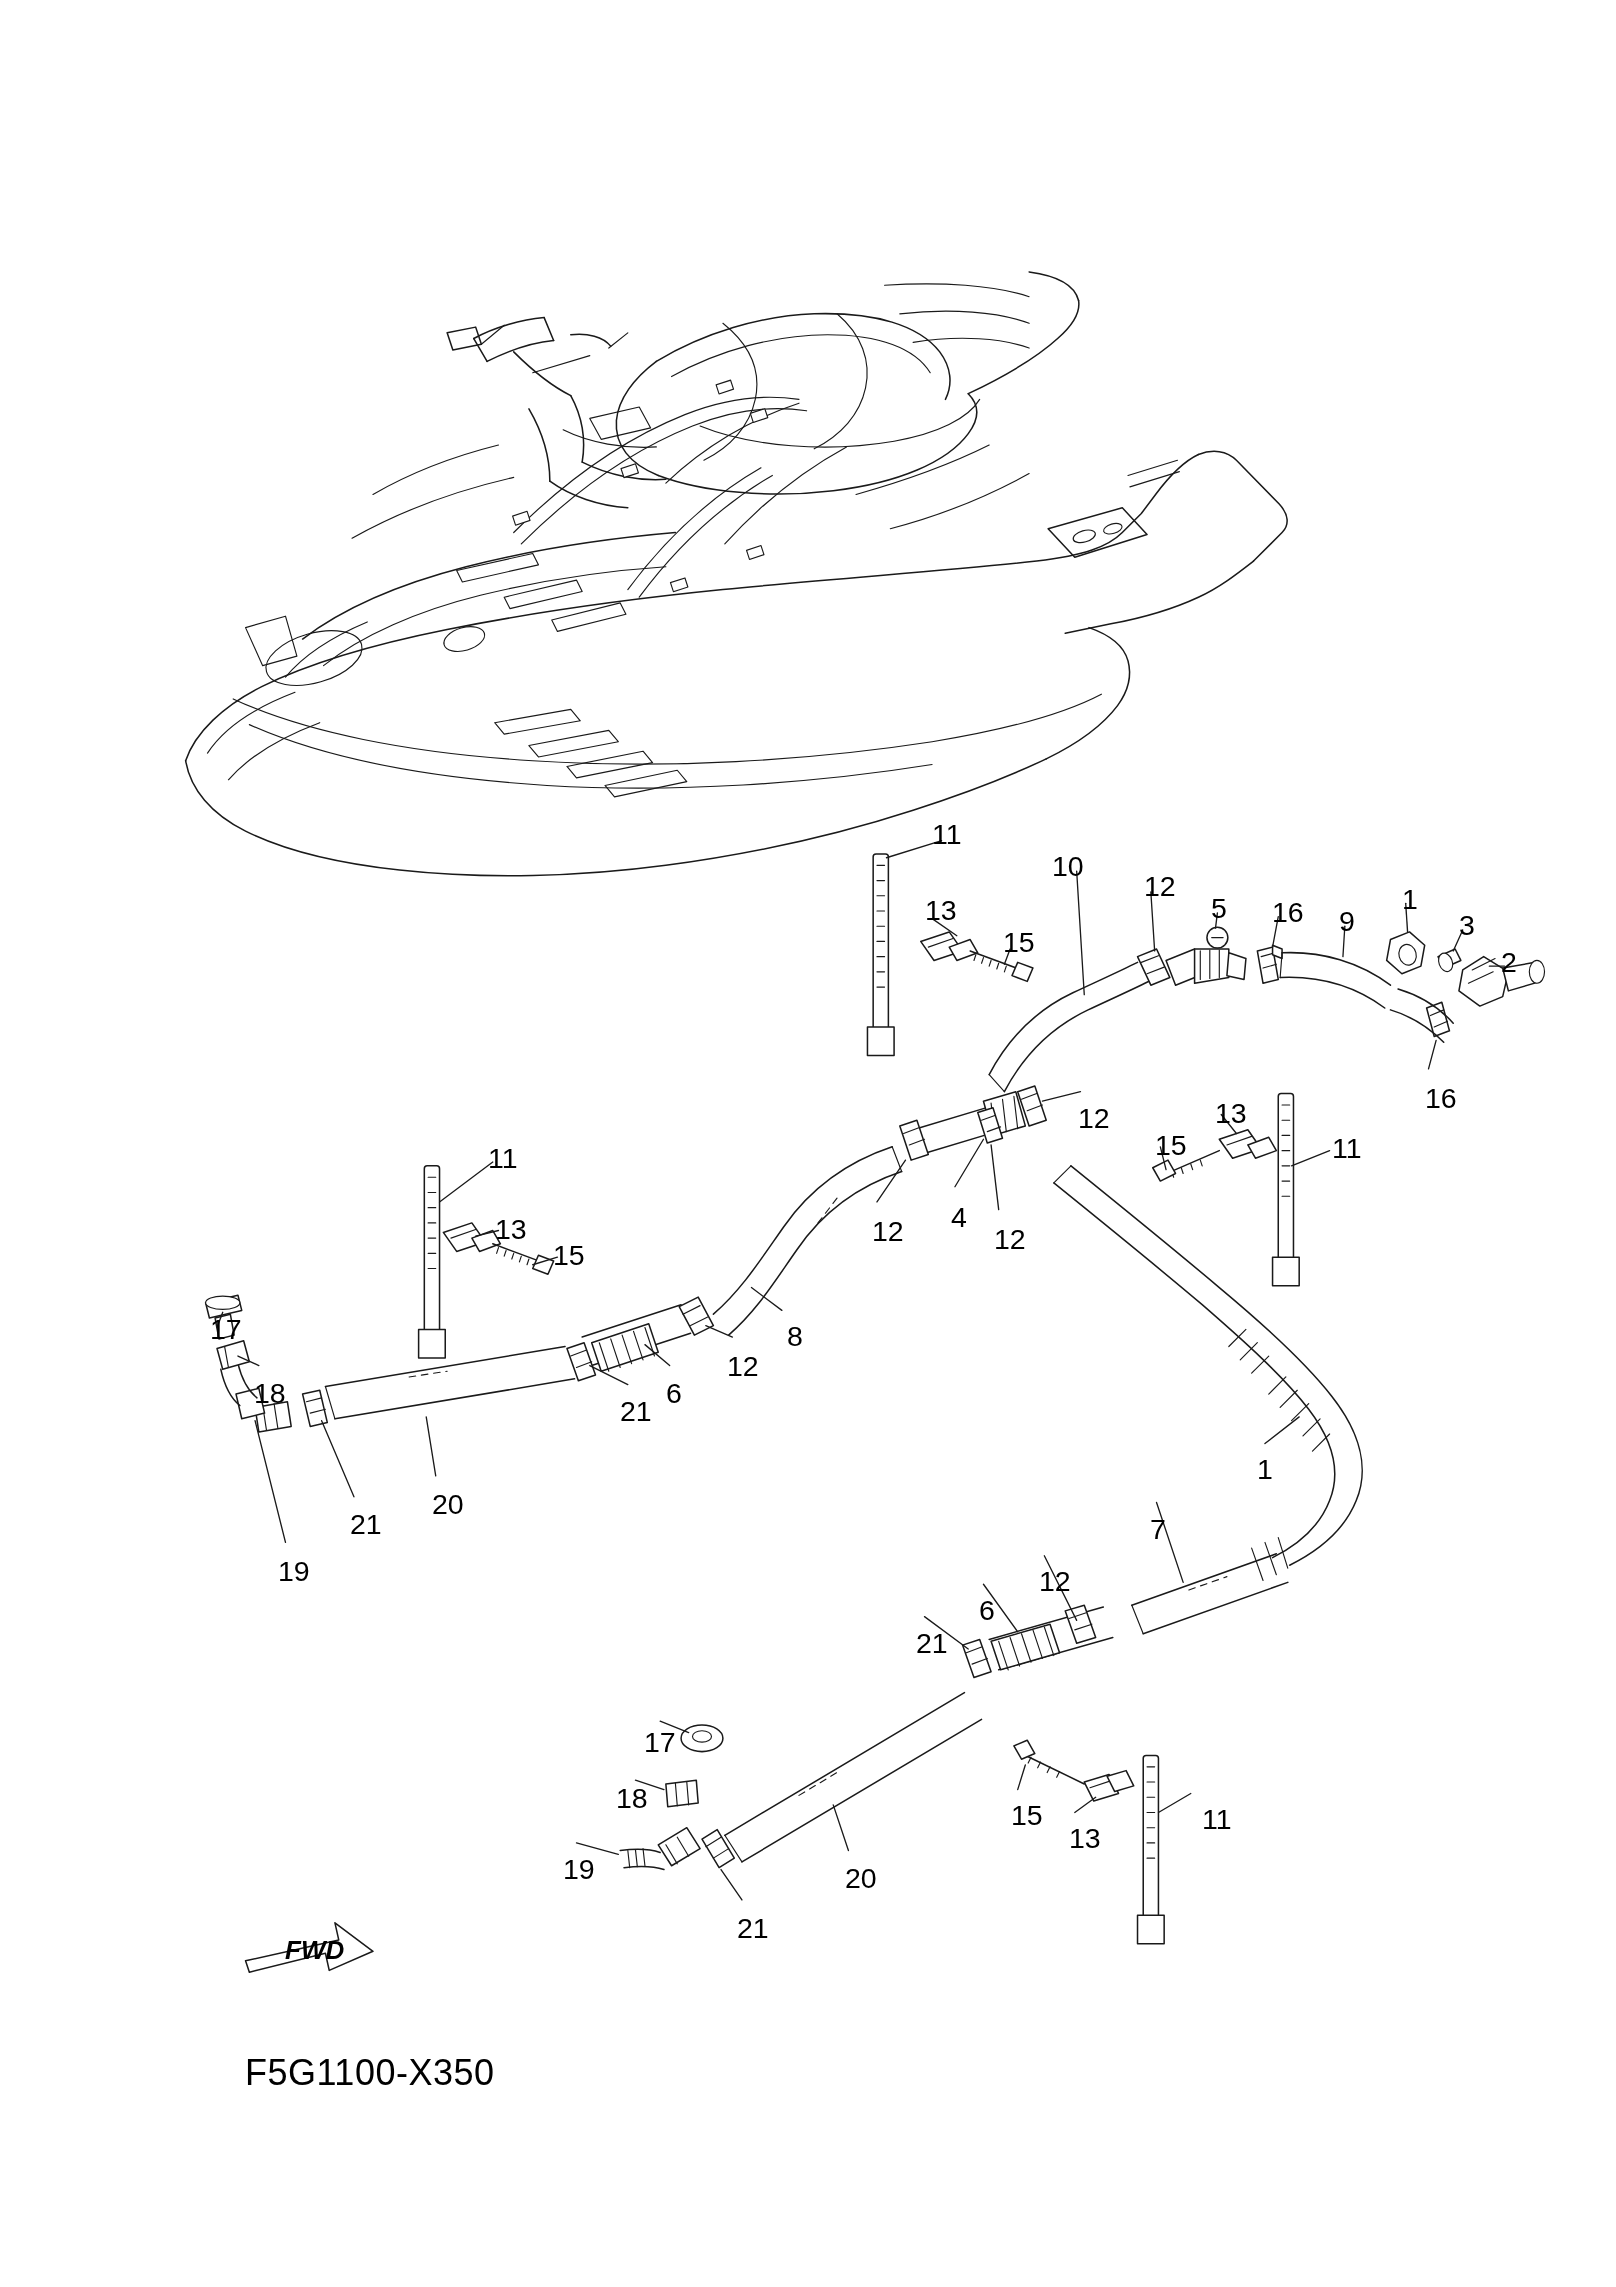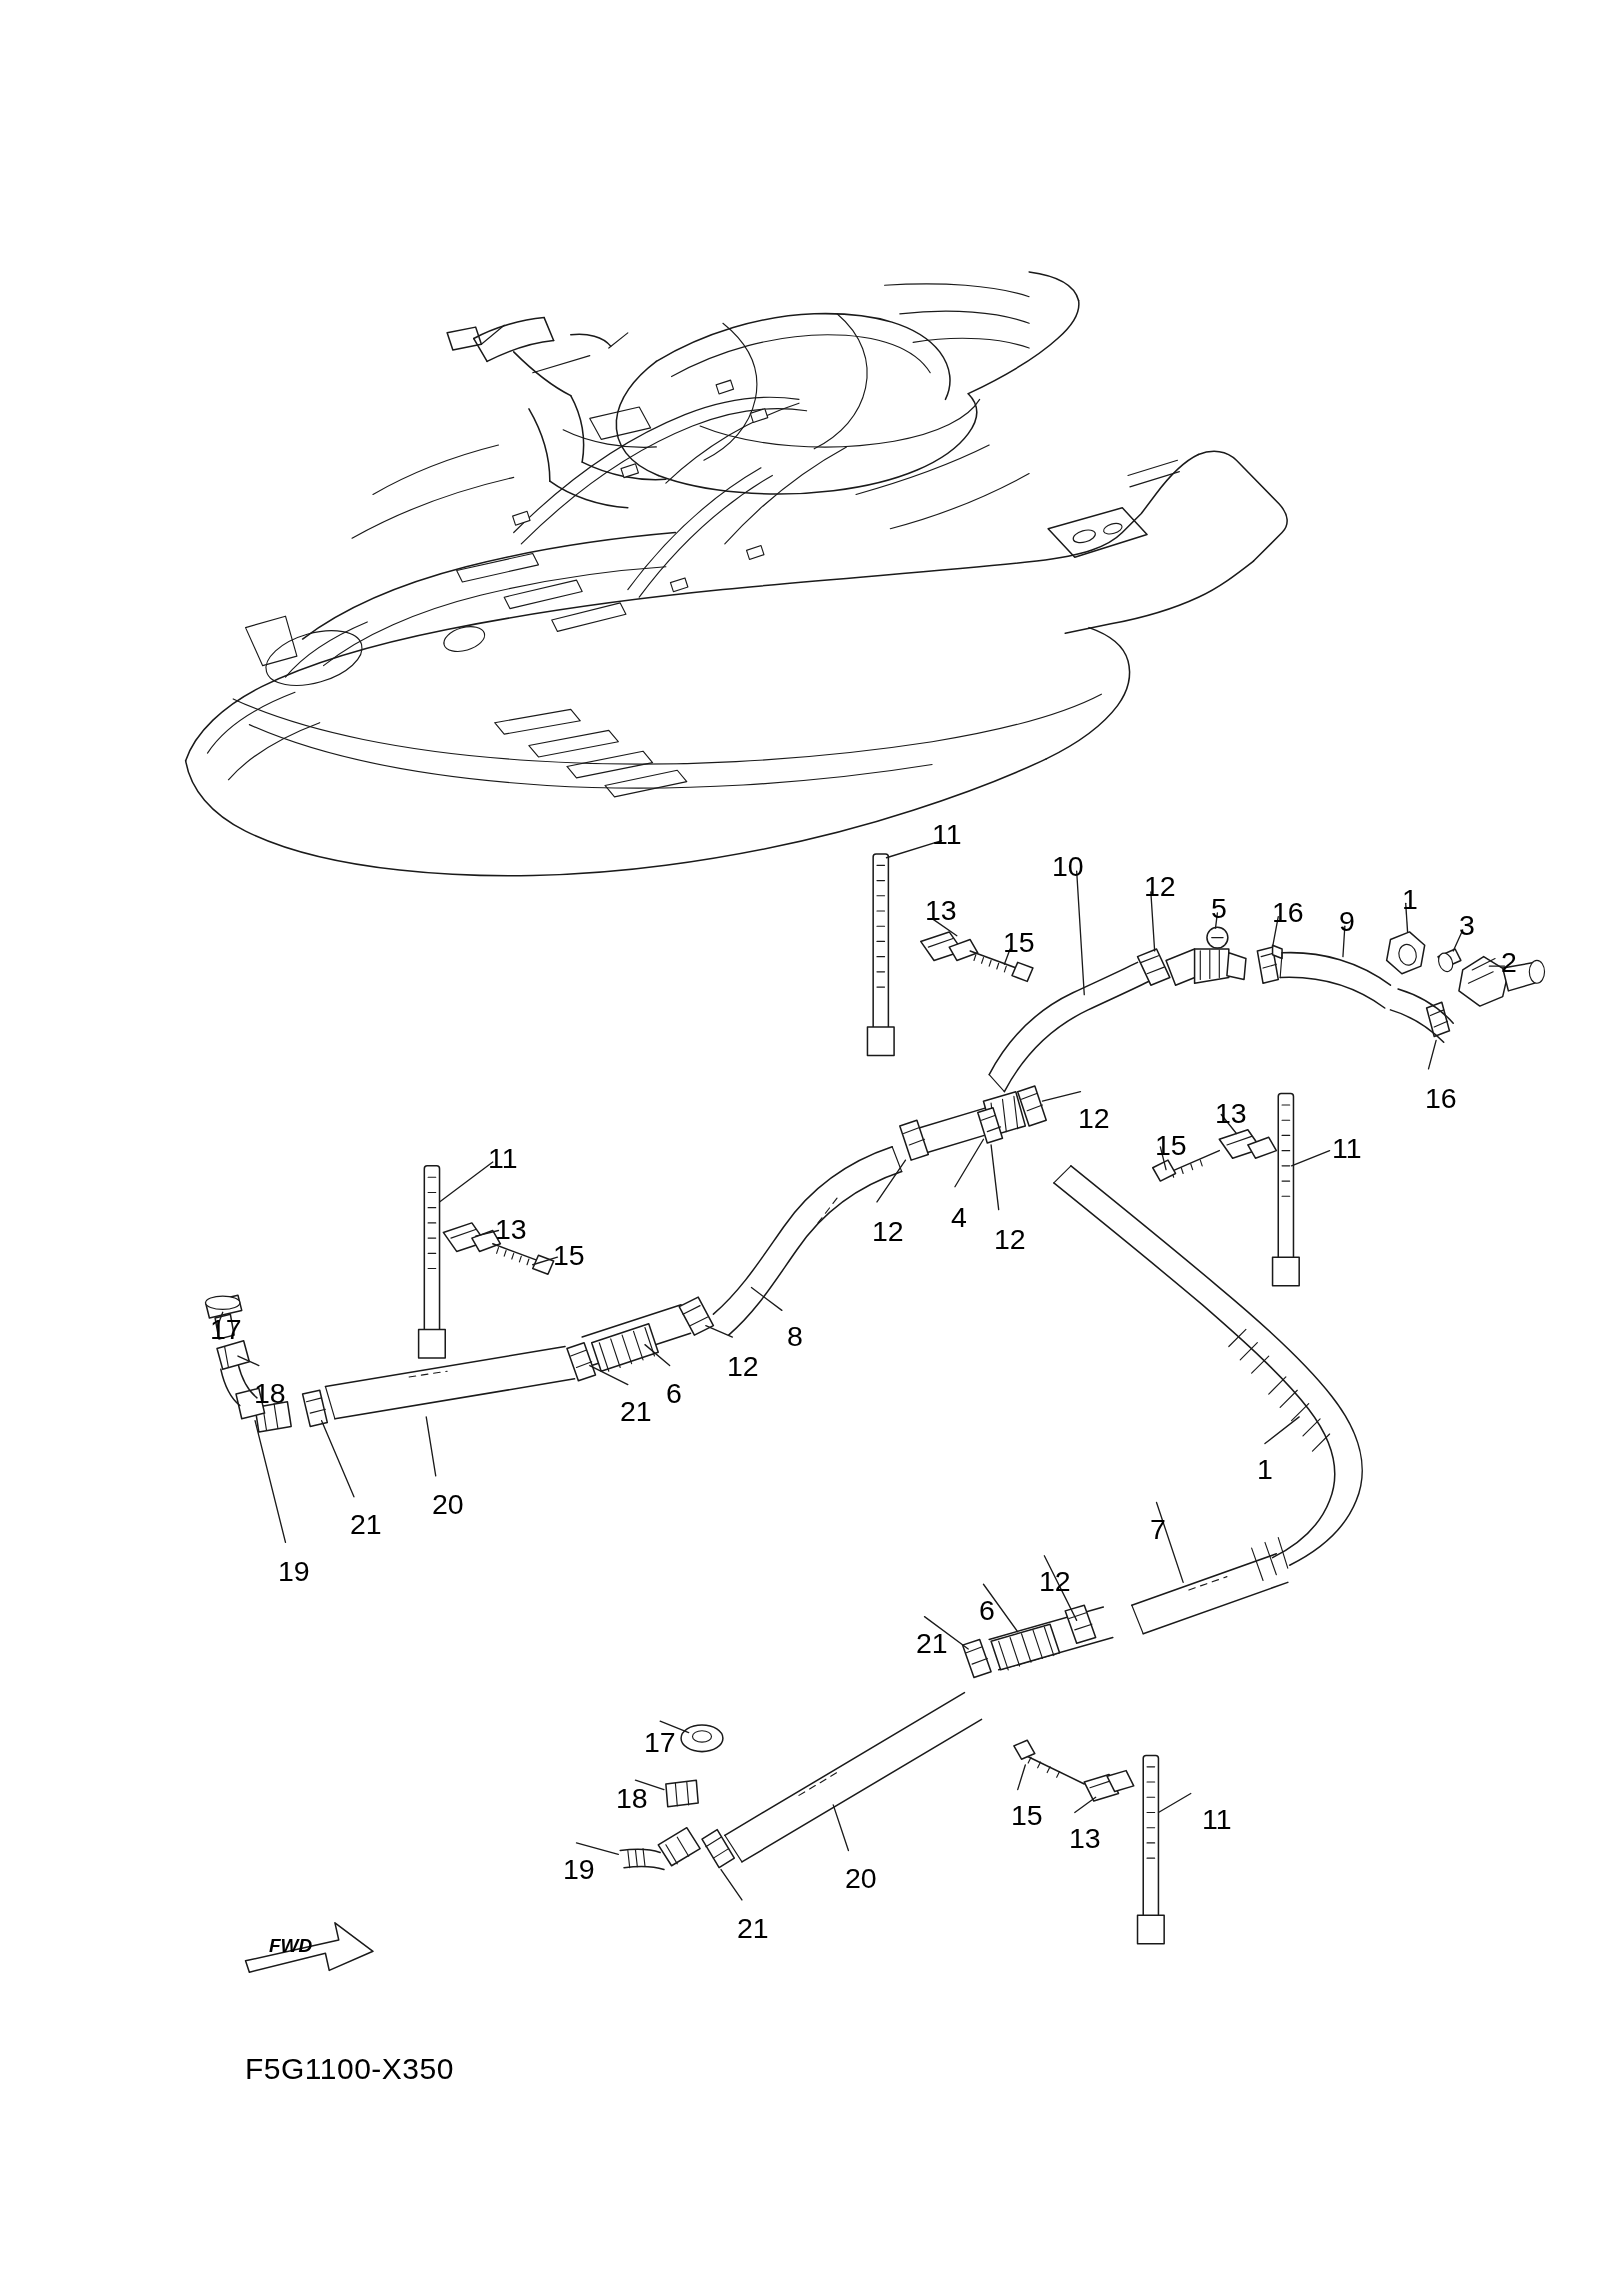--- a/index.html
+++ b/index.html
@@ -22,32 +22,33 @@
     font-family: "Liberation Sans", sans-serif;
     font-size: 28.5px;
     color: #000000;
     line-height: 1;
     white-space: nowrap;
     user-select: none;
   }
   .partcode {
     position: absolute;
     font-family: "Liberation Sans", sans-serif;
-    font-size: 30px;
+    font-size: 36px;
     letter-spacing: 0.5px;
     color: #000000;
     white-space: nowrap;
   }
   .fwd-label {
     position: absolute;
     font-family: "Liberation Sans", sans-serif;
-    font-size: 19px;
+    font-size: 26px;
     font-weight: bold;
     font-style: italic;
     color: #000000;
+    margin-left: 16px;
   }
   svg.layer {
     position: absolute;
     left: 0;
     top: 0;
     width: 1617px;
     height: 2287px;
   }
   .ln {
     fill: none;

